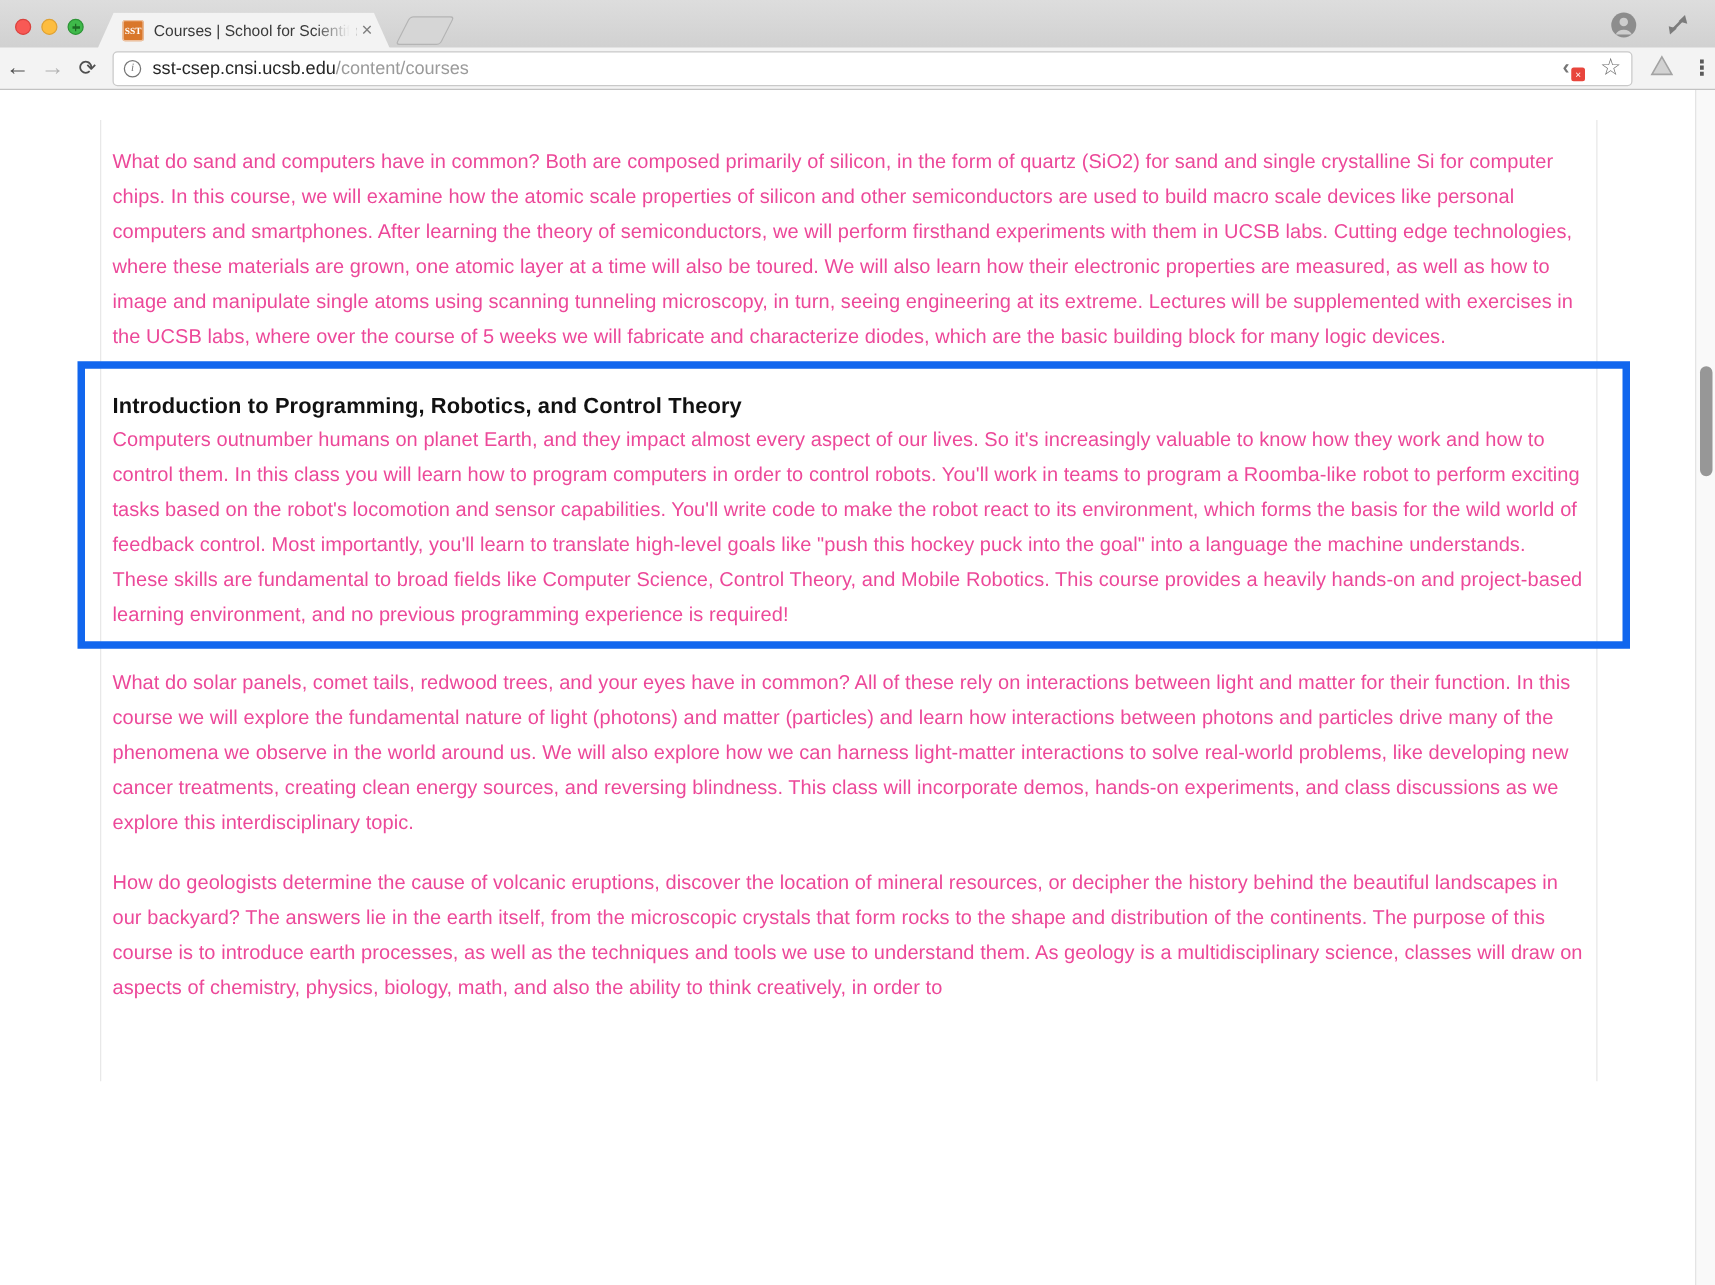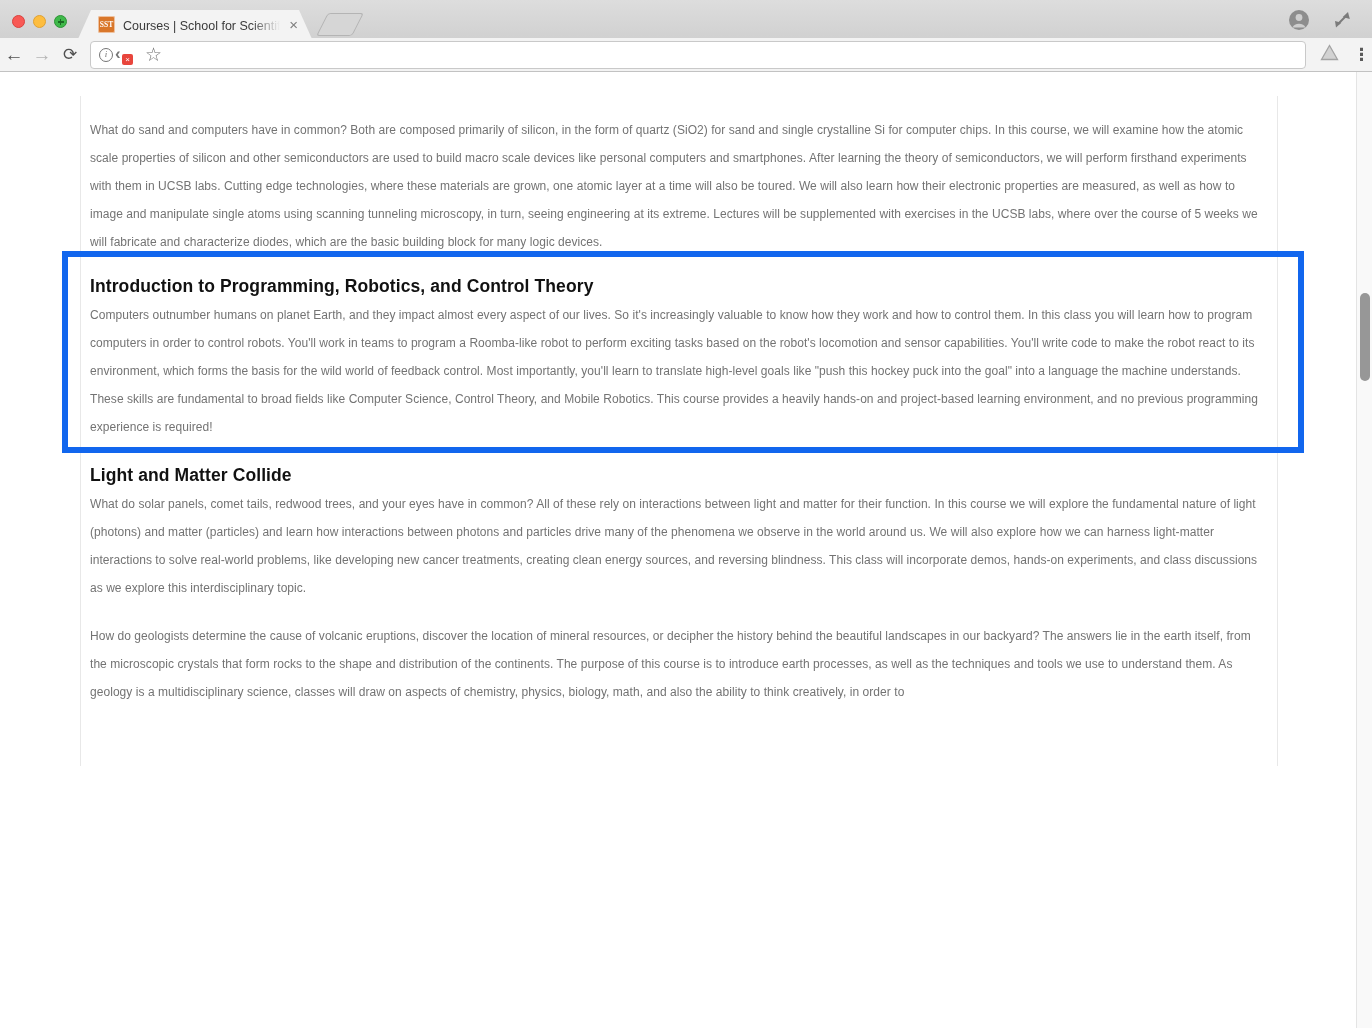--- a/index.html
+++ b/index.html
@@ -70,24 +70,24 @@
     background:#f9f9f9; border-left:1px solid #e4e4e4; }
   .thumb { position:absolute; left:3px; top:221px; width:10px; height:88px; border-radius:6px; background:#979797; }
 
   .content { position:absolute; left:80px; top:24px; width:1198px; background:#fff; }
   .pageheader { height:34px; line-height:33px; background:#e2e2e2; border:1px solid #cfcfcf;
     font-size:20px; font-weight:bold; color:#1b1b1b; padding-left:10px; }
   .pagebody { border-left:1px solid #e8e8e8; border-right:1px solid #e8e8e8; padding:0 9px 60px; }
 
   .course { position:relative; padding-top:17px; }
   .ctitle { font-size:17.5px; line-height:23px; font-weight:bold; color:#111; letter-spacing:.1px; }
-  .cdesc { font-size:12px; line-height:28px; color:#737373; margin-top:3px; letter-spacing:.05px; }
+  .cdesc { font-size:16px; line-height:28px; color:#ec4899; margin-top:3px; letter-spacing:.05px; }
   .ctaught { font-size:16px; line-height:28px; color:#2d2d2d; margin-top:10px; }
 
-  .course.highlighted { margin-top:2px; margin-bottom:6px; }
+  .course.highlighted { margin-top:12px; margin-bottom:6px; }
   .hbox { position:absolute; left:-28px; right:-36px; top:-7px; bottom:-12px;
     border:6px solid #1166ee; pointer-events:none; }
 </style>
 </head>
 <body>
 
 <div class="window">
 
   <div class="tabstrip">
     <div class="traffic">
@@ -122,20 +122,21 @@
     </div>
   </div>
 
   <div class="toolbar">
     <span class="nav back">←</span>
     <span class="nav fwd">→</span>
     <span class="nav reload">⟳</span>
 
     <div class="urlbar">
       <span class="info-icon">i</span>
+      <span class="url"><span class="domain">sst-csep.cnsi.ucsb.edu</span><span class="path">/content/courses</span></span>
       <span class="blocked">
         <span class="angle">‹</span>
         <span class="badge">×</span>
       </span>
       <span class="star">☆</span>
     </div>
 
     <span class="ext-icon">
       <svg width="19" height="17" viewBox="0 0 19 17">
         <polygon points="9.5,1.5 17.5,15.5 1.5,15.5" fill="#d2d2d2" stroke="#a3a3a3" stroke-width="1.3"></polygon>
@@ -152,21 +153,20 @@
           <p class="cdesc">What do sand and computers have in common? Both are composed primarily of silicon, in the form of quartz (SiO2) for sand and single crystalline Si for computer chips. In this course, we will examine how the atomic scale properties of silicon and other semiconductors are used to build macro scale devices like personal computers and smartphones. After learning the theory of semiconductors, we will perform firsthand experiments with them in UCSB labs. Cutting edge technologies, where these materials are grown, one atomic layer at a time will also be toured. We will also learn how their electronic properties are measured, as well as how to image and manipulate single atoms using scanning tunneling microscopy, in turn, seeing engineering at its extreme. Lectures will be supplemented with exercises in the UCSB labs, where over the course of 5 weeks we will fabricate and characterize diodes, which are the basic building block for many logic devices.</p>
         </section>
 
         <section class="course highlighted">
           <span class="hbox"></span>
           <h2 class="ctitle">Introduction to Programming, Robotics, and Control Theory</h2>
           <p class="cdesc">Computers outnumber humans on planet Earth, and they impact almost every aspect of our lives. So it's increasingly valuable to know how they work and how to control them. In this class you will learn how to program computers in order to control robots. You'll work in teams to program a Roomba-like robot to perform exciting tasks based on the robot's locomotion and sensor capabilities. You'll write code to make the robot react to its environment, which forms the basis for the wild world of feedback control. Most importantly, you'll learn to translate high-level goals like "push this hockey puck into the goal" into a language the machine understands. These skills are fundamental to broad fields like Computer Science, Control Theory, and Mobile Robotics. This course provides a heavily hands-on and project-based learning environment, and no previous programming experience is required!</p>
         </section>
 
         <section class="course">
-          <h2 class="ctitle">Light and Matter Collide</h2>
           <p class="cdesc">What do solar panels, comet tails, redwood trees, and your eyes have in common? All of these rely on interactions between light and matter for their function. In this course we will explore the fundamental nature of light (photons) and matter (particles) and learn how interactions between photons and particles drive many of the phenomena we observe in the world around us. We will also explore how we can harness light-matter interactions to solve real-world problems, like developing new cancer treatments, creating clean energy sources, and reversing blindness. This class will incorporate demos, hands-on experiments, and class discussions as we explore this interdisciplinary topic.</p>
         </section>
 
         <section class="course">
           <p class="cdesc">How do geologists determine the cause of volcanic eruptions, discover the location of mineral resources, or decipher the history behind the beautiful landscapes in our backyard? The answers lie in the earth itself, from the microscopic crystals that form rocks to the shape and distribution of the continents. The purpose of this course is to introduce earth processes, as well as the techniques and tools we use to understand them. As geology is a multidisciplinary science, classes will draw on aspects of chemistry, physics, biology, math, and also the ability to think creatively, in order to</p>
         </section>
 
       </div>
     </div>
 

